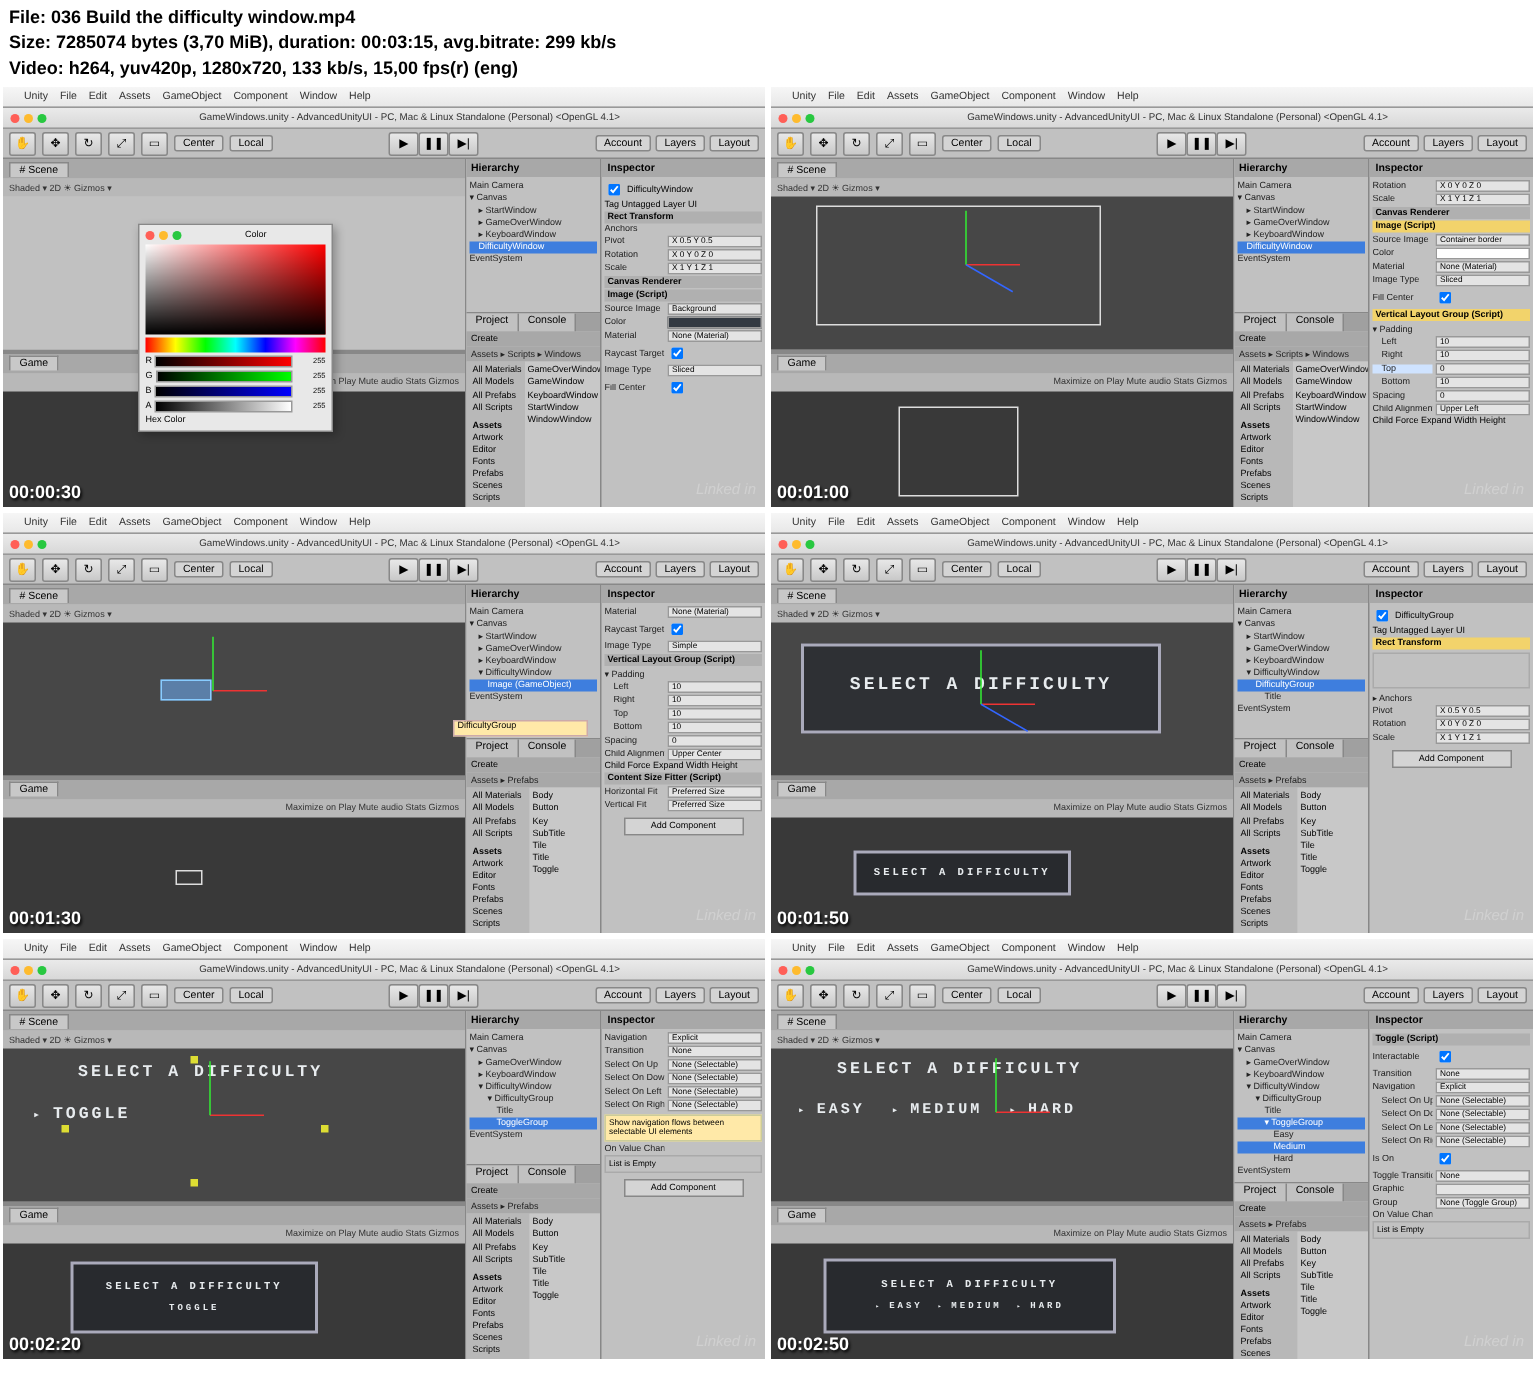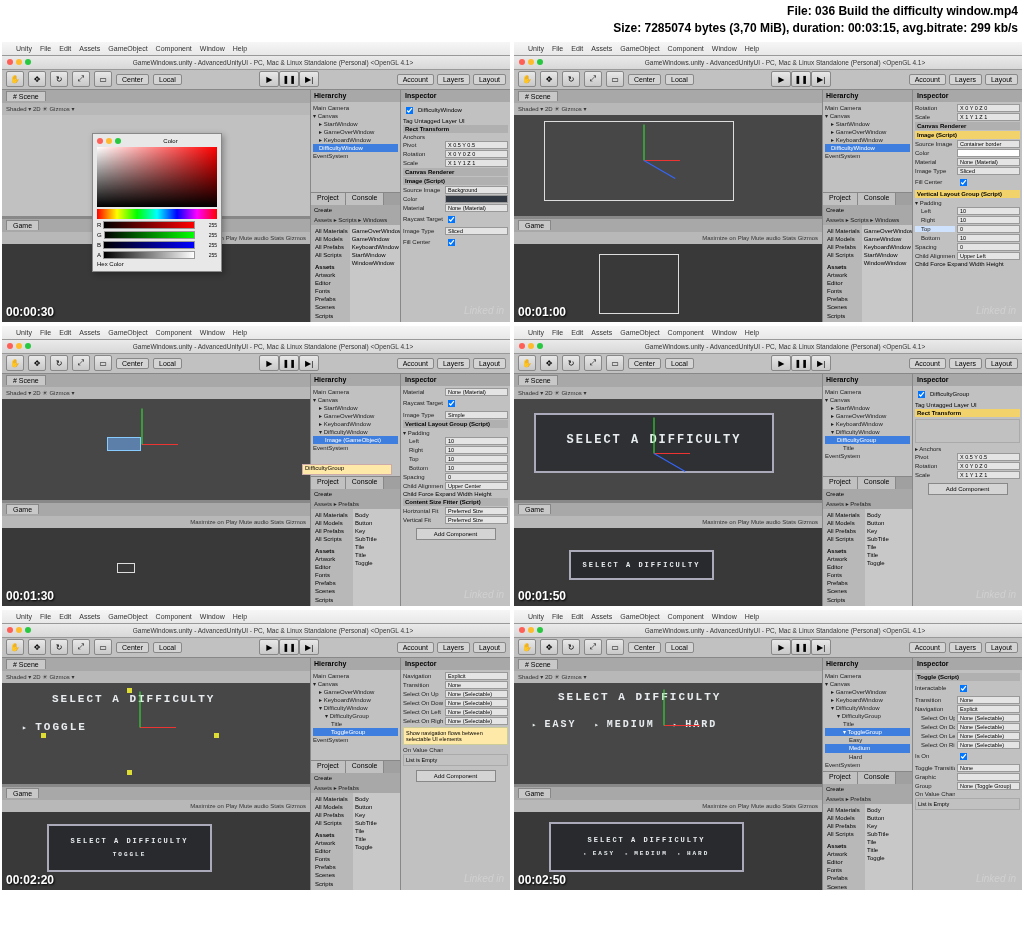--- a/index.html
+++ b/index.html
@@ -1,17 +1,17 @@
 <!DOCTYPE html>
 <html><head>
 <meta charset="utf-8">
 <style>
   * { margin: 0; padding: 0; box-sizing: border-box; }
   body { font-family: Arial, Helvetica, sans-serif; background: #fff; width: 1024px; }
-  .header-info { background: #fff; padding: 3px 6px; font-size: 12px; line-height: 1.4; color: #000; font-weight: bold; text-align: right; }
+  .header-info { background: #fff; padding: 3px 6px; font-size: 12px; line-height: 1.4; color: #000; font-weight: bold; }
   .grid { display: grid; grid-template-columns: 1fr 1fr; grid-template-rows: repeat(3, 280px); gap: 4px; padding: 2px; background: #fff; }
   .cell { position: relative; background: #c1c1c1; overflow: hidden; display: flex; flex-direction: column; }
 
   
   .menubar { height: 14px; background: linear-gradient(#f6f6f6,#e8e8e8); display: flex; align-items: center; gap: 8px; padding: 0 6px; font-size: 7px; color: #333; border-bottom: 1px solid #999; }
   .apple { font-size: 8px; }
   .titlebar { height: 14px; background: linear-gradient(#eaeaea,#d8d8d8); display: flex; align-items: center; font-size: 6.5px; color: #333; border-bottom: 1px solid #999; }
   .traffic { display: flex; gap: 3px; padding: 0 5px; }
   .dot { width: 6px; height: 6px; border-radius: 50%; }
   .dot.r { background: #ff5f57; } .dot.y { background: #febb2e; } .dot.g { background: #28c840; }
@@ -90,20 +90,21 @@
   .diffbox { position: absolute; border: 2px solid #aab; background: rgba(30,34,40,.6); display: flex; flex-direction: column; align-items: center; justify-content: center; gap: 6px; }
   .optrow { display: flex; gap: 18px; }
   .opt::before { content: "▸ "; font-size: 70%; }
 </style>
 </head>
 <body>
 
 <div class="header-info">
   <div>File: 036 Build the difficulty window.mp4</div>
   <div>Size: 7285074 bytes (3,70 MiB), duration: 00:03:15, avg.bitrate: 299 kb/s</div>
+  <div>Video: h264, yuv420p, 1280x720, 133 kb/s, 15,00 fps(r) (eng)</div>
 </div>
 
 <div class="grid">
 
 <div class="cell">
   <div class="menubar">
     <span class="apple"></span>
     <span>Unity</span>
         <span>File</span>
         <span>Edit</span>

